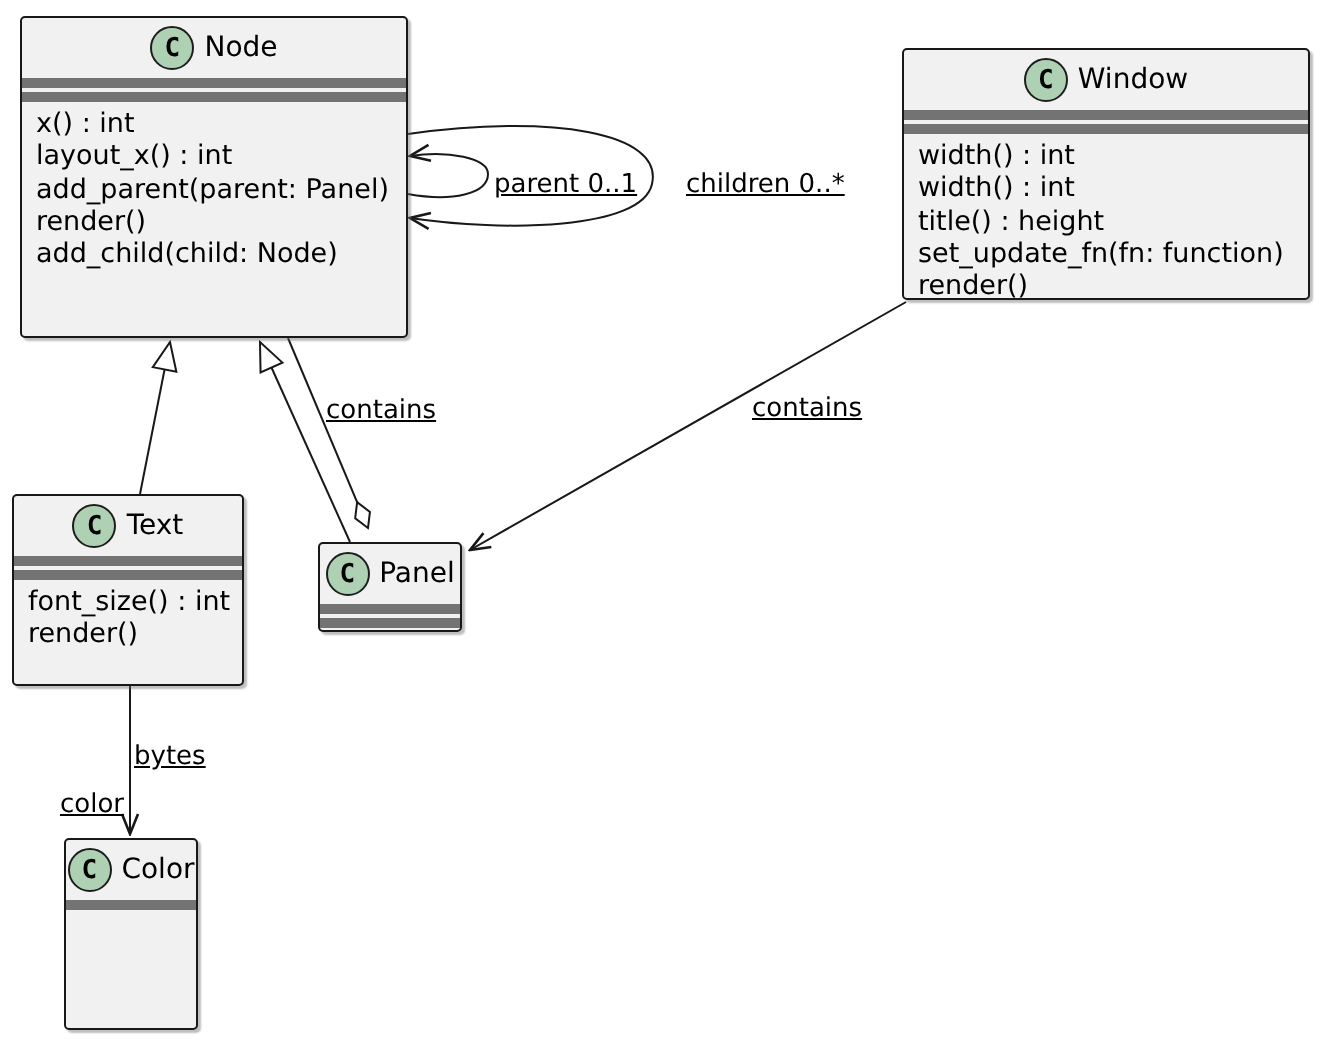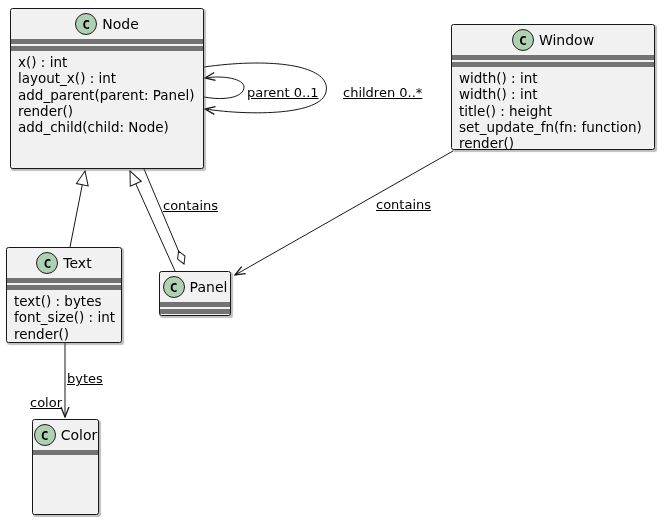--- a/index.html
+++ b/index.html
@@ -104,21 +104,20 @@
     </div>
   </div>
 
   <div class="uml-class c-text">
     <div class="uml-title">
       <span class="spot">C</span>
       <span class="cname">Text</span>
     </div>
     <div class="comp empty-thin"></div>
     <div class="comp members">
-      <div class="member">text() : bytes</div>
       <div class="member">font_size() : int</div>
       <div class="member">render()</div>
     </div>
   </div>
 
   <div class="uml-class c-panel">
     <div class="uml-title">
       <span class="spot">C</span>
       <span class="cname">Panel</span>
     </div>

